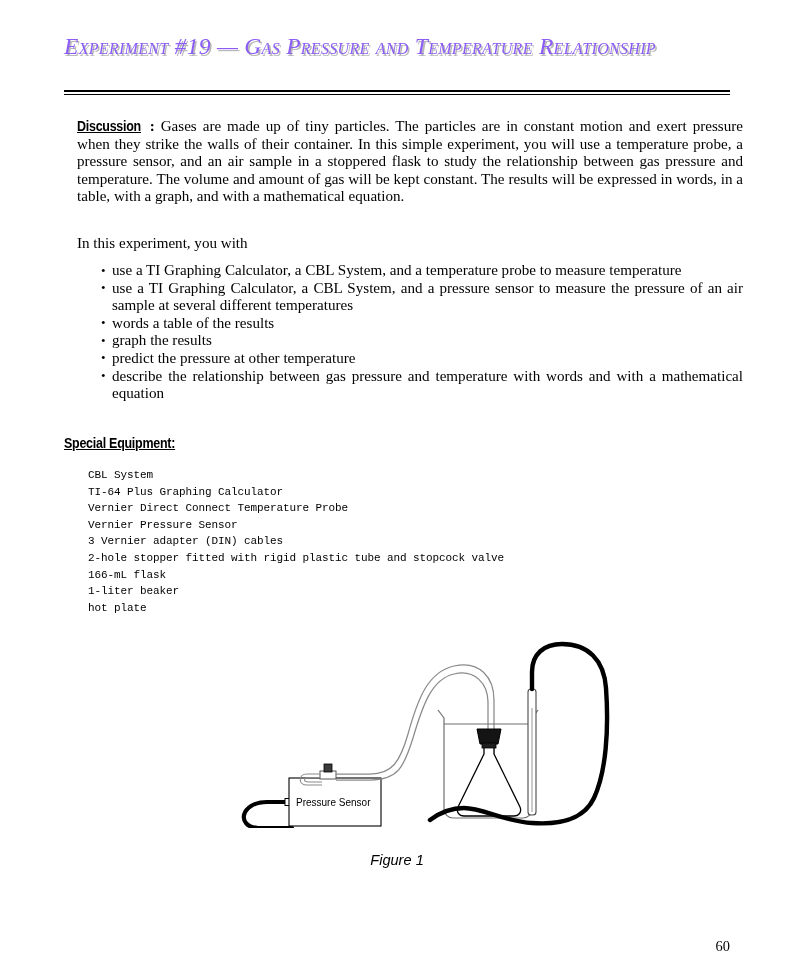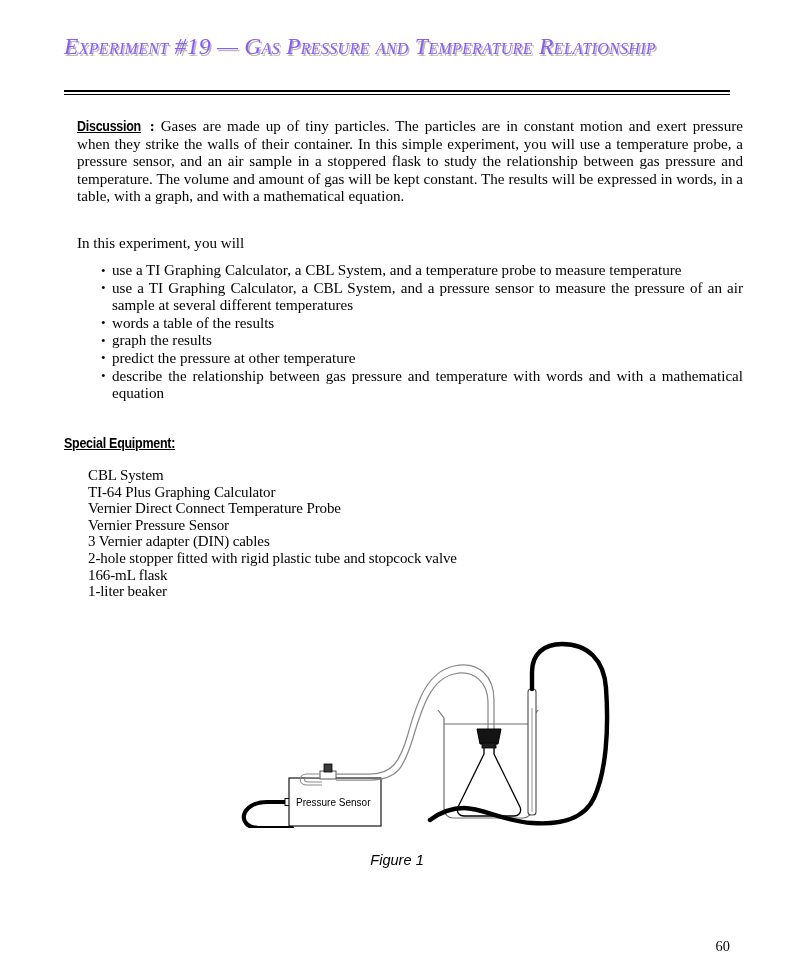--- a/index.html
+++ b/index.html
@@ -124,22 +124,22 @@
     font-weight: bold;
     font-size: 14.2px;
     text-decoration: underline;
     letter-spacing: -0.3px;
     transform: scaleX(0.88);
     transform-origin: left center;
   }
   .equip-list {
     position: absolute;
     left: 88px;
-    font-family: Liberation Serif, serif;
-    font-size: 15px;
+    font-family: Liberation Mono, monospace;
+    font-size: 11px;
     line-height: 16.6px;
     letter-spacing: -0.1px;
   }
   .equip-list div { white-space: nowrap; }
 
   
   .figure-wrap {
     position: absolute;
     left: 232px;
     top: 622px;
@@ -177,21 +177,21 @@
   <div class="title-rule" style="top:90px;">
     <div class="r1"></div>
     <div class="r2"></div>
   </div>
 
   <div class="body-col" style="top:118px;">
     <p class="para"><span class="lead-label">Discussion</span><span class="lead-colon">:</span>&nbsp;<span>Gases are made up of tiny particles. The particles are in constant motion and exert pressure when they strike the walls of their container. In this simple experiment, you will use a temperature probe, a pressure sensor, and an air sample in a stoppered flask to study the relationship between gas pressure and temperature. The volume and amount of gas will be kept constant. The results will be expressed in words, in a table, with a graph, and with a mathematical equation.</span></p>
   </div>
 
   <div class="body-col" style="top:235px;">
-    <p class="intro-line">In this experiment, you will</p>
+    <p class="intro-line">In this experiment, you with</p>
   </div>
 
   <div class="body-col" style="top:262px;">
     <ul class="bullets">
       <li>use a TI Graphing Calculator, a CBL System, and a temperature probe to measure temperature</li>
       <li>use a TI Graphing Calculator, a CBL System, and a pressure sensor to measure the pressure of an air sample at several different temperatures</li>
       <li>words a table of the results</li>
       <li>graph the results</li>
       <li>predict the pressure at other temperature</li>
       <li>describe the relationship between gas pressure and temperature with words and with a mathematical equation</li>
@@ -202,20 +202,21 @@
 
   <div class="equip-list" style="top:467px;">
     <div>CBL System</div>
     <div>TI-64 Plus Graphing Calculator</div>
     <div>Vernier Direct Connect Temperature Probe</div>
     <div>Vernier Pressure Sensor</div>
     <div>3 Vernier adapter (DIN) cables</div>
     <div>2-hole stopper fitted with rigid plastic tube and stopcock valve</div>
     <div>166-mL flask</div>
     <div>1-liter beaker</div>
+    <div>hot plate</div>
   </div>
 
   <div class="figure-wrap">
     <svg width="404" height="206" viewBox="0 0 404 206">
 
       <path d="M 35 180 C 8 180 4 205 26 206 L 60 206" fill="none" stroke="#000000" stroke-width="4.2" stroke-linecap="round"></path>
       <path d="M 35 180 L 55 180" fill="none" stroke="#000000" stroke-width="4.2" stroke-linecap="round"></path>
 
       <rect x="53" y="176.5" width="5" height="7" fill="#ffffff" stroke="#000000" stroke-width="1"></rect>
 

